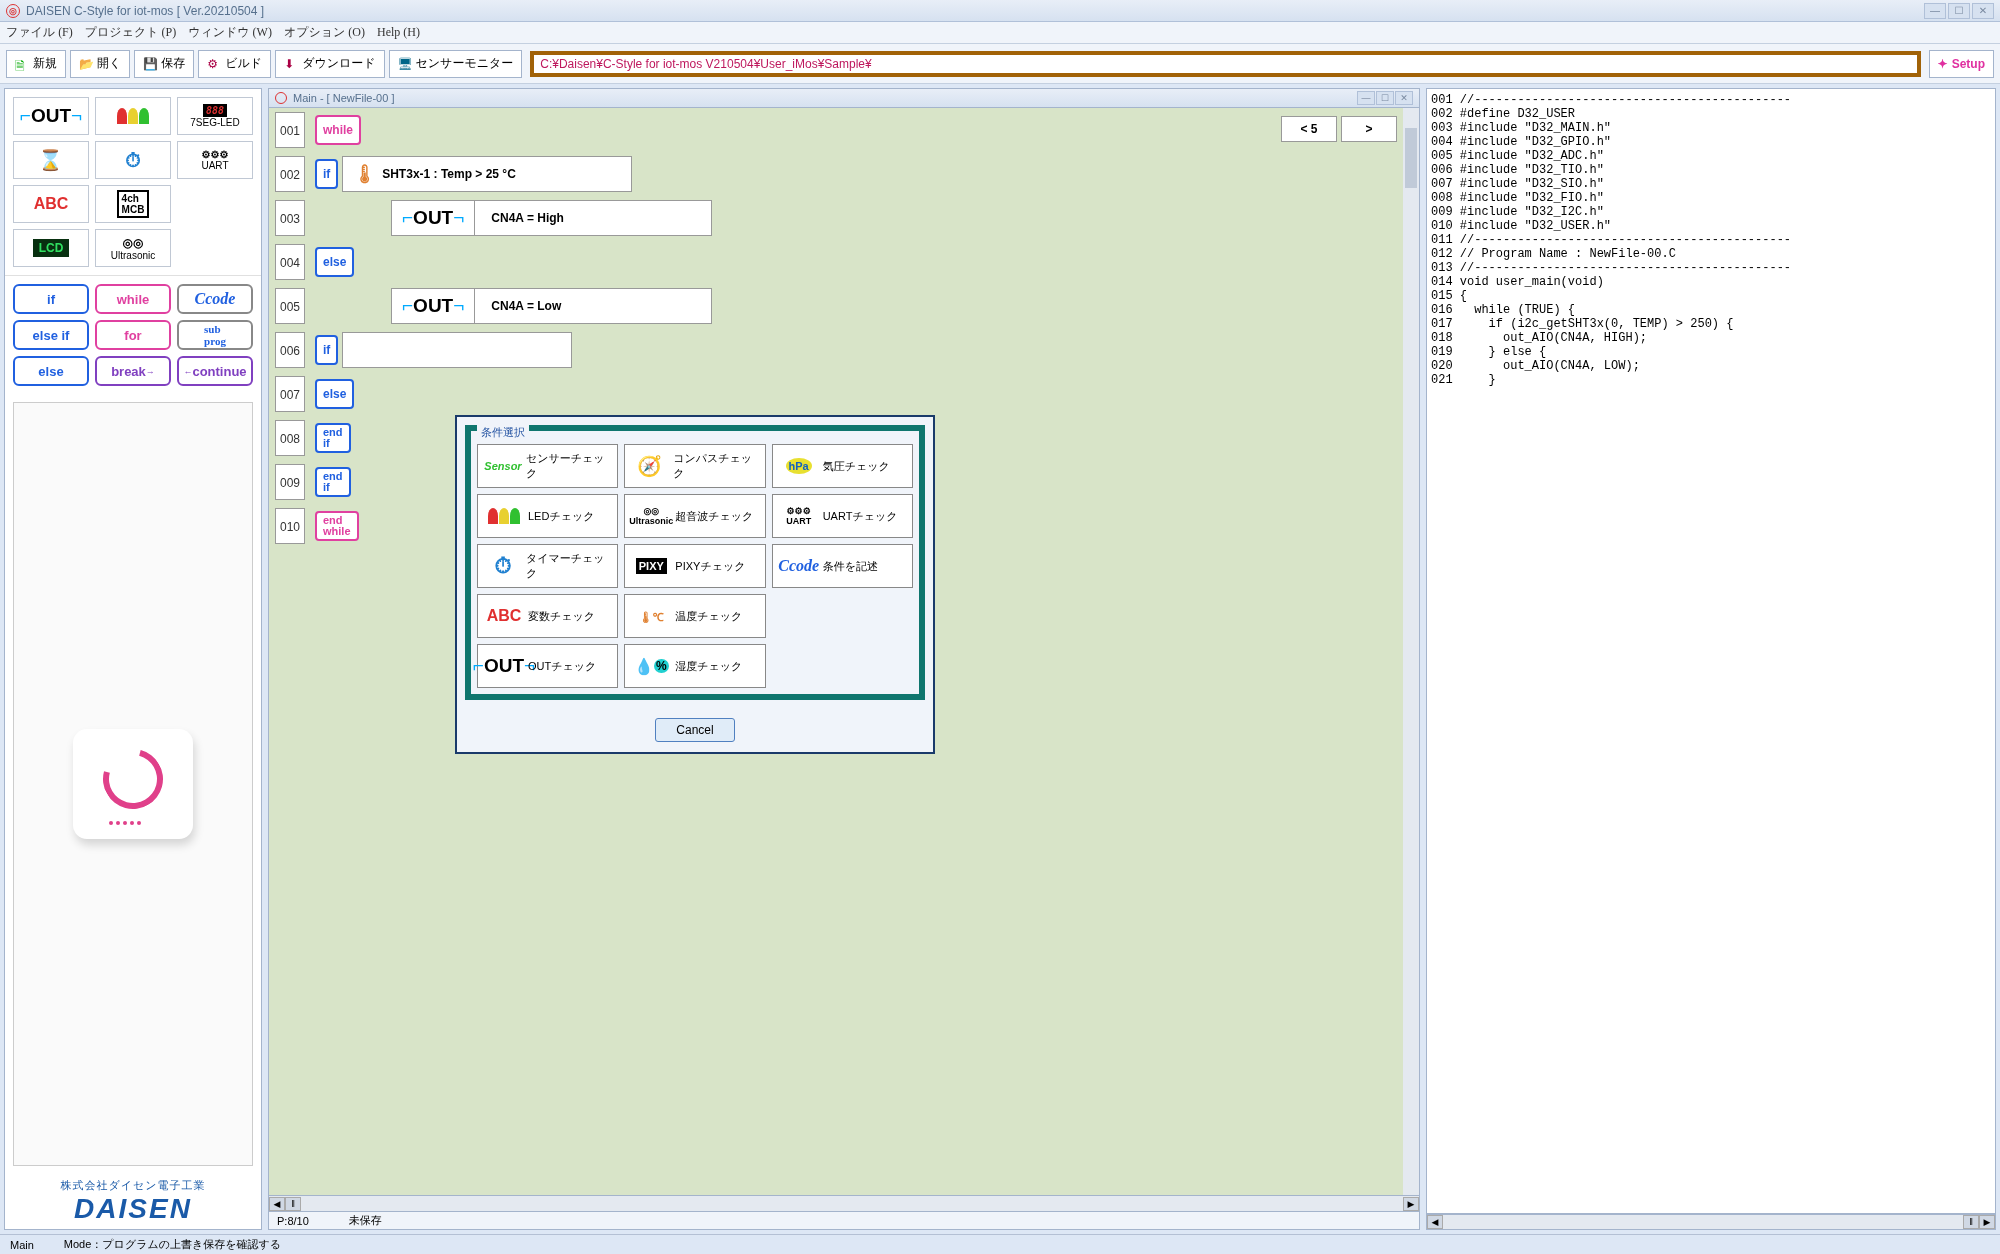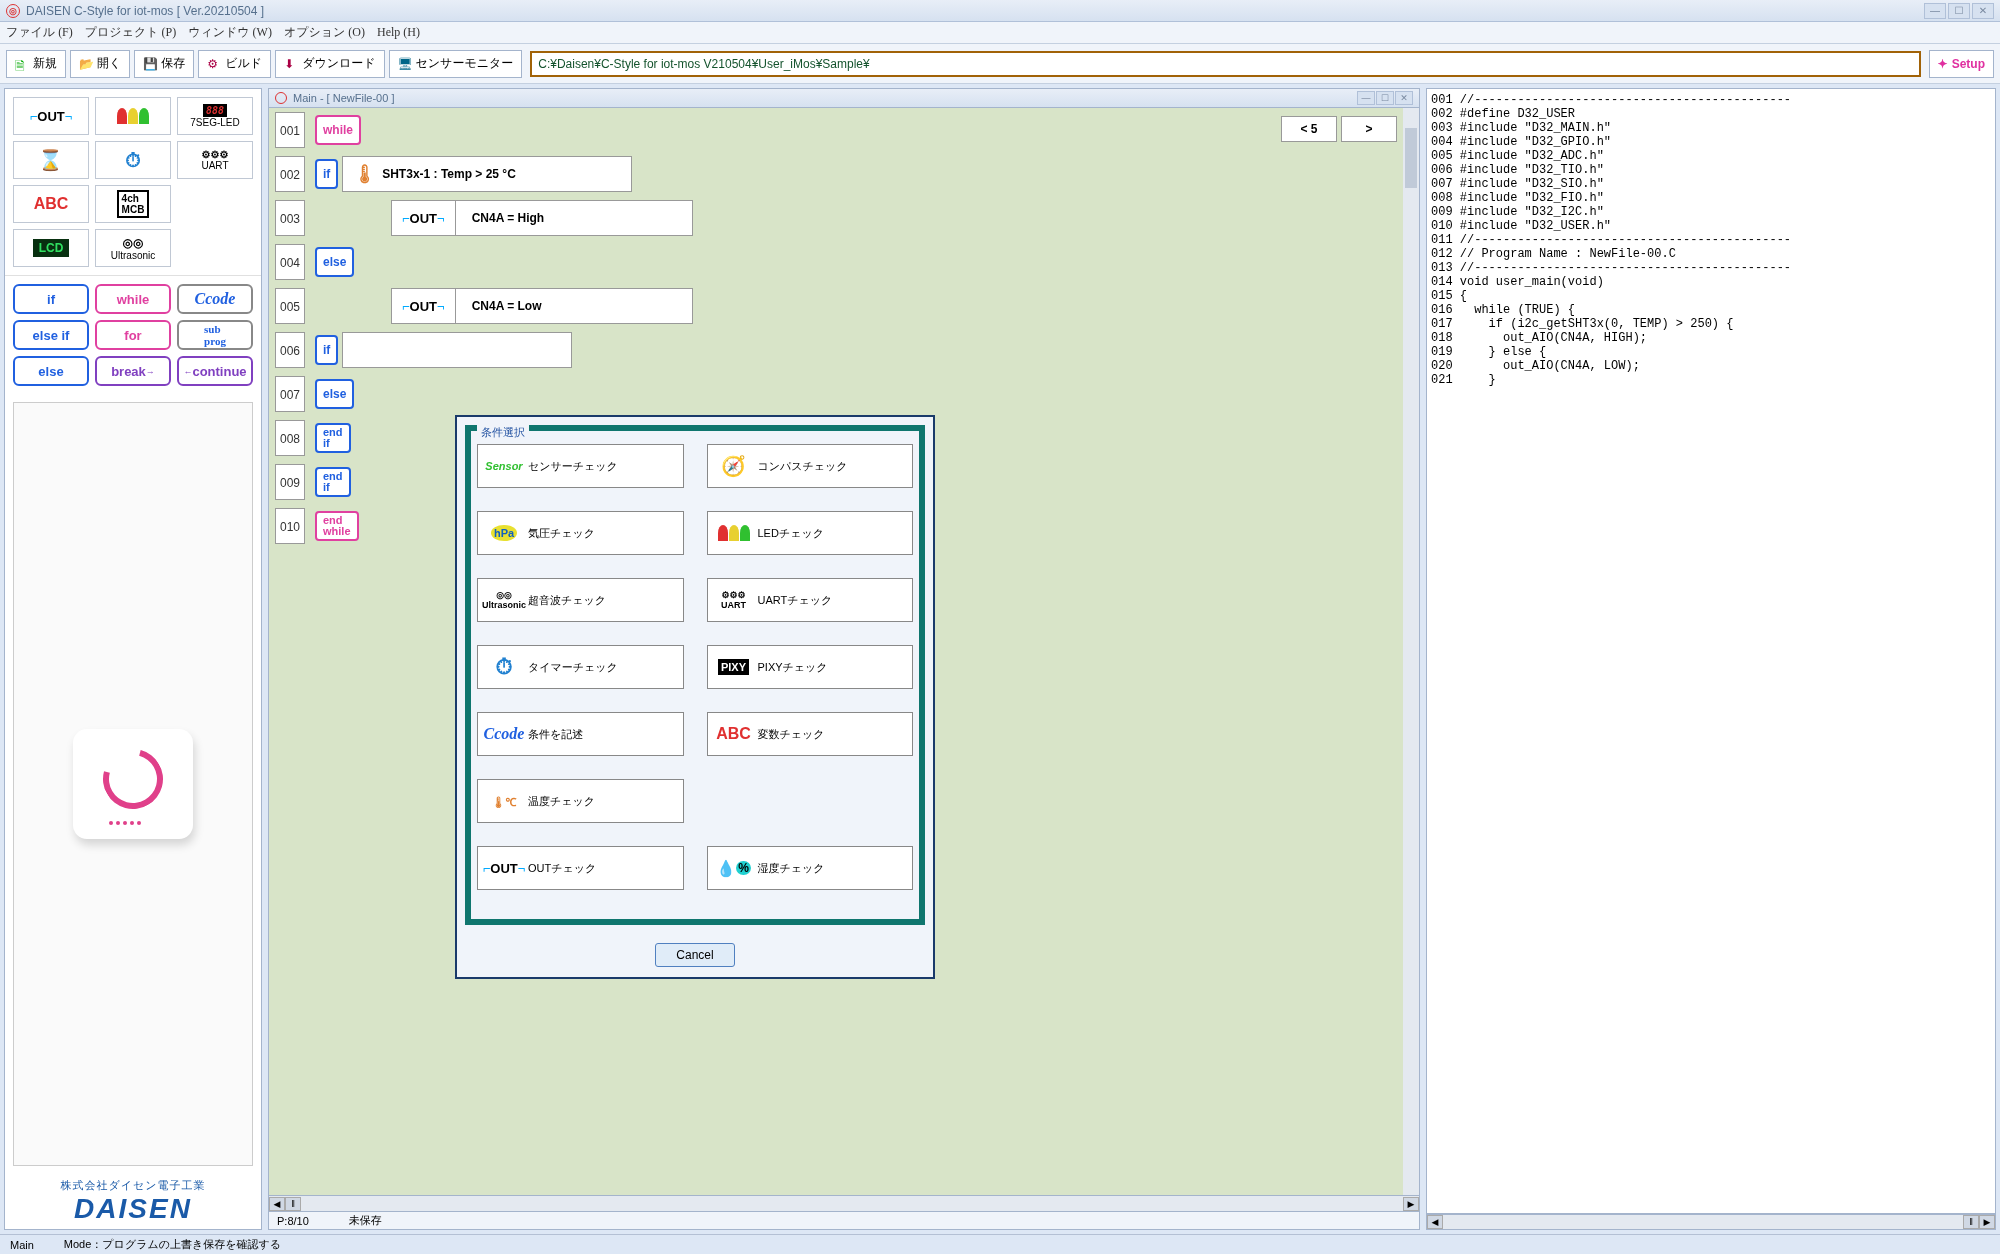--- a/index.html
+++ b/index.html
@@ -7,21 +7,21 @@
 .titlebar { background: linear-gradient(#e8eef7,#d6e1f0); height: 22px; display: flex; align-items: center; padding: 0 6px; border-bottom: 1px solid #b0c0d8; }
 .titlebar .appicon { width: 14px; height: 14px; border: 1px solid #d33; border-radius: 50%; margin-right: 6px; display:flex;align-items:center;justify-content:center;color:#d33;font-size:9px;font-weight:bold;}
 .titlebar .title { color: #56708d; font-size: 12px; flex: 1; }
 .titlebar .winbtns { display: flex; gap: 2px; }
 .titlebar .winbtn { width: 22px; height: 16px; background: #d6e1f0; border: 1px solid #b0c0d8; display:flex;align-items:center;justify-content:center;color:#7a8aa0;font-size:10px;}
 .menubar { background: #f0f4fa; height: 22px; display: flex; align-items: center; padding: 0 6px; gap: 12px; border-bottom: 1px solid #c4d0e0; }
 .menubar span { color: #333; font-family: Liberation Serif, serif; }
 .toolbar { background: #f0f4fa; height: 40px; display: flex; align-items: center; padding: 4px 6px; gap: 4px; border-bottom: 1px solid #c4d0e0; }
 .tbtn { background: #fff; border: 1px solid #a4b4cc; height: 28px; padding: 0 8px; display: flex; align-items: center; gap: 4px; font-size: 12px; }
 .tbtn .ico { width:14px;height:14px;display:inline-block;}
-.pathbox { flex: 1; background: #fff; border: 2px solid #a16207; height: 26px; padding: 0 6px; color: #14532d; display:flex;align-items:center; margin: 0 4px; }
+.pathbox { flex: 1; background: #fff; border: 4px solid #a16207; height: 26px; padding: 0 6px; color: #be185d; display:flex;align-items:center; margin: 0 4px; }
 .setupbtn { background:#fff;border:1px solid #a4b4cc;height:28px;padding:0 8px;color:#e030a0;font-weight:bold;display:flex;align-items:center;gap:4px;}
 .workarea { display: flex; height: calc(100vh - 104px); }
 .leftpanel { width: 258px; background: #fff; border: 1px solid #a4b4cc; margin: 4px; display:flex;flex-direction:column;}
 .palette { display: grid; grid-template-columns: repeat(3, 1fr); gap: 6px; padding: 8px; }
 .palbtn { background: #fff; border: 1px solid #c0c8d4; height: 38px; display: flex; align-items: center; justify-content: center; font-weight: bold; font-size: 12px; padding:2px;}
 .pallabel { font-size:10px;font-weight:normal;}
 .palette2 { display:grid;grid-template-columns:repeat(3,1fr);gap:6px;padding:8px;border-top:1px solid #e0e0e0;}
 .ctrlbtn { background:#fff;border:2px solid;border-radius:6px;height:30px;display:flex;align-items:center;justify-content:center;font-weight:bold;font-size:13px;}
 .ctrlbtn.blue{border-color:#2060e0;color:#2060e0;}
 .ctrlbtn.pink{border-color:#e040a0;color:#e040a0;}
@@ -56,39 +56,39 @@
 .hscroll .arrow{width:16px;height:14px;background:#d0d8e4;border:1px solid #aaa;display:flex;align-items:center;justify-content:center;font-size:9px;}
 .hscroll .track{flex:1;height:12px;}
 .statusbar2{height:18px;background:#f0f4fa;border:1px solid #a4b4cc;border-top:none;display:flex;align-items:center;padding:0 8px;gap:40px;font-size:11px;}
 .rightpanel { width:570px;margin:4px;display:flex;flex-direction:column;}
 .codearea{flex:1;background:#fff;border:1px solid #a4b4cc;font-family:"Courier New",monospace;font-size:12px;padding:4px;overflow:auto;position:relative;white-space:pre;}
 .rightpanel .hscroll{border-top:1px solid #a4b4cc;}
 .bottombar{height:20px;background:#dde7f5;border-top:1px solid #b4c0d4;display:flex;align-items:center;padding:0 10px;gap:30px;font-size:11px;}
 .dialog { position:absolute;left:455px;top:415px;width:480px;background:#f0f4fa;border:2px solid #1a3a6a;z-index:100;}
 .dialog .groupbox{border:6px solid #0f766e;margin:8px;padding:6px;}
 .dialog .grouplabel{color:#2050a0;font-size:11px;position:relative;top:-12px;background:#f0f4fa;padding:0 4px;display:inline-block;}
-.dialog .grid{display:grid;grid-template-columns:repeat(2,1fr);gap:23px;margin-top:-8px;}
+.dialog .grid{display:grid;grid-template-columns:repeat(3,1fr);gap:6px;margin-top:-8px;}
 .dlgbtn{background:#fff;border:1px solid #888;height:44px;display:flex;align-items:center;padding:0 6px;gap:4px;font-size:11px;}
 .dlgbtn .dico{width:40px;height:32px;display:flex;align-items:center;justify-content:center;font-weight:bold;font-size:11px;}
 .dialog .footer{display:flex;justify-content:center;padding:10px;}
 .cancelbtn{background:#e0ecf8;border:1px solid #5080c0;padding:4px 20px;border-radius:3px;}
 .ico-new{color:#0a0;}
 .ico-open{color:#c90;}
 .ico-save{color:#000;}
 .ico-build{color:#a04;}
 .ico-dl{color:#a04;}
 .ico-mon{color:#068;}
 .leds3 { display:flex;gap:1px;}
 .leds3 span{width:10px;height:16px;border-radius:50% 50% 0 0;}
 .leds3 .r{background:#e03030;}
 .leds3 .y{background:#e8d030;}
 .leds3 .g{background:#30c030;}
 .seg7{background:#000;color:#e03030;font-family:monospace;padding:1px 3px;font-size:10px;font-style:italic;}
 .thermo{color:#e08030;font-size:18px;}
-.outblk{color:#000;font-size:13px;font-weight:900;}
+.outblk{color:#000;font-size:19px;font-weight:900;}
 .outblk .br{color:#0af;font-weight:normal;}
 .loop-icon{color:#e08030;font-size:11px;font-weight:bold;border:2px solid #e08030;border-radius:50%;padding:1px 2px;}
 </style>
 </head>
 <body>
 
 <div class="titlebar">
   <span class="appicon">◎</span>
   <span class="title">DAISEN C-Style for iot-mos  [ Ver.20210504 ]</span>
   <div class="winbtns">

